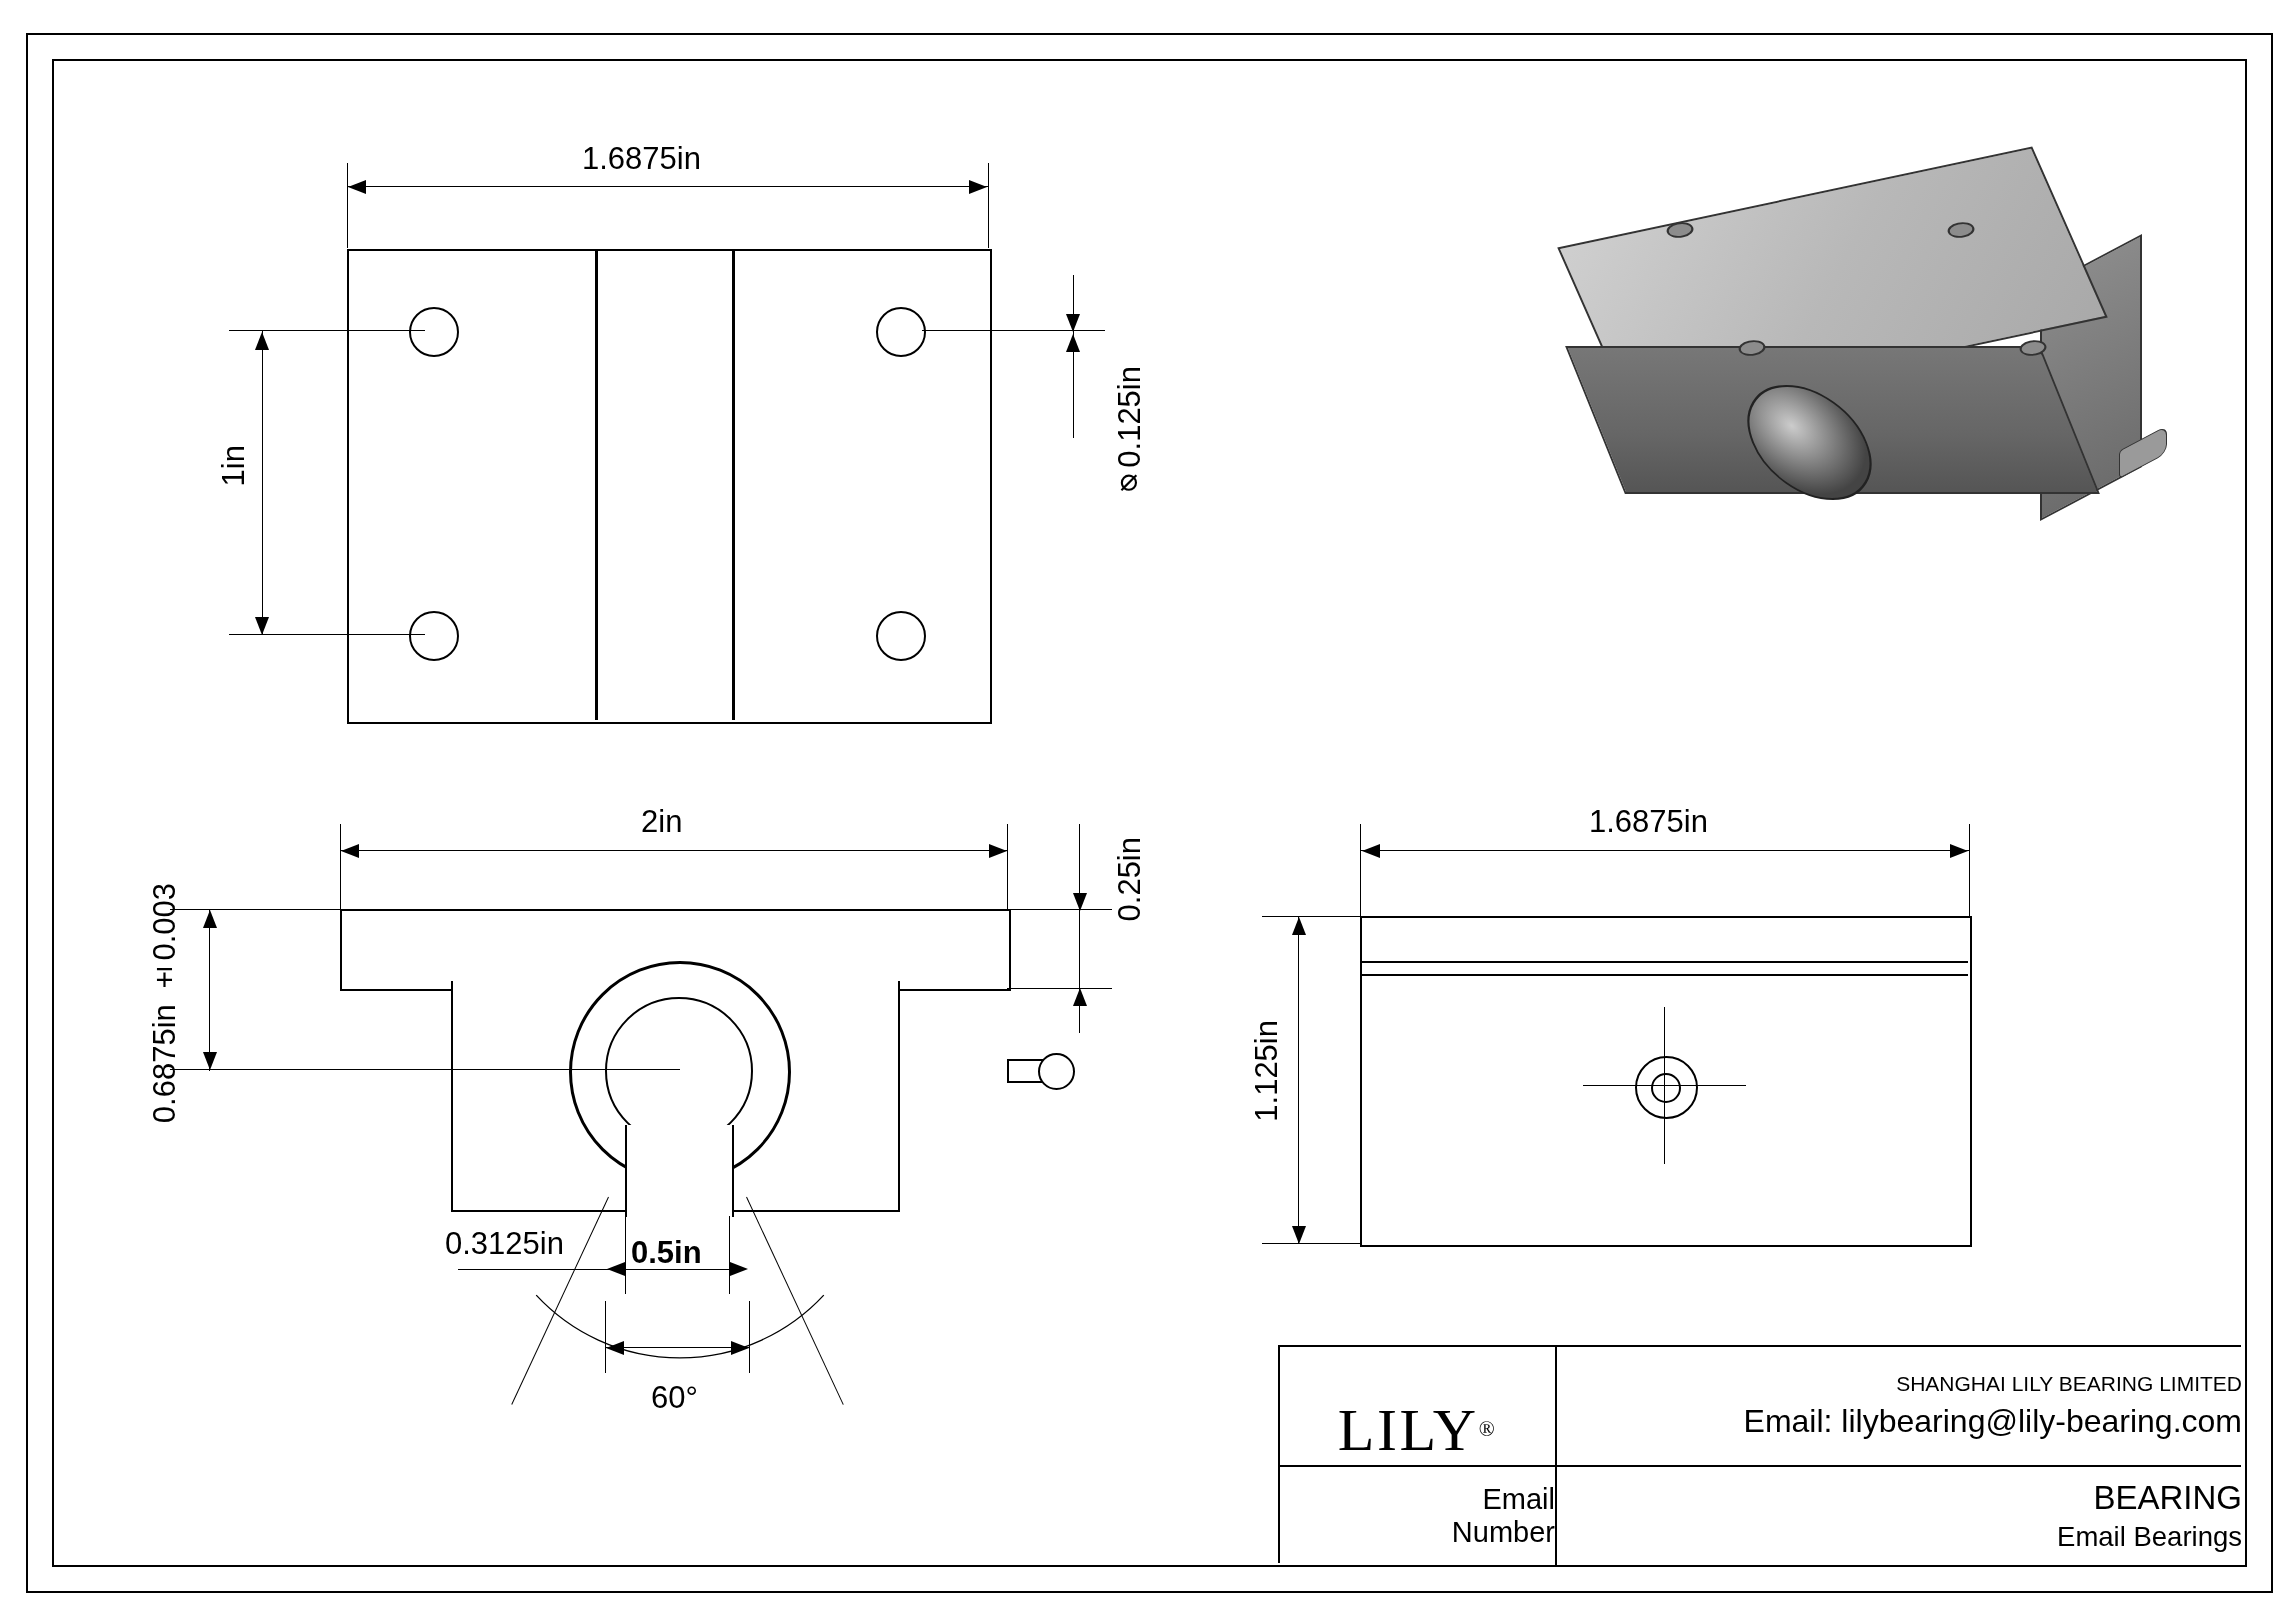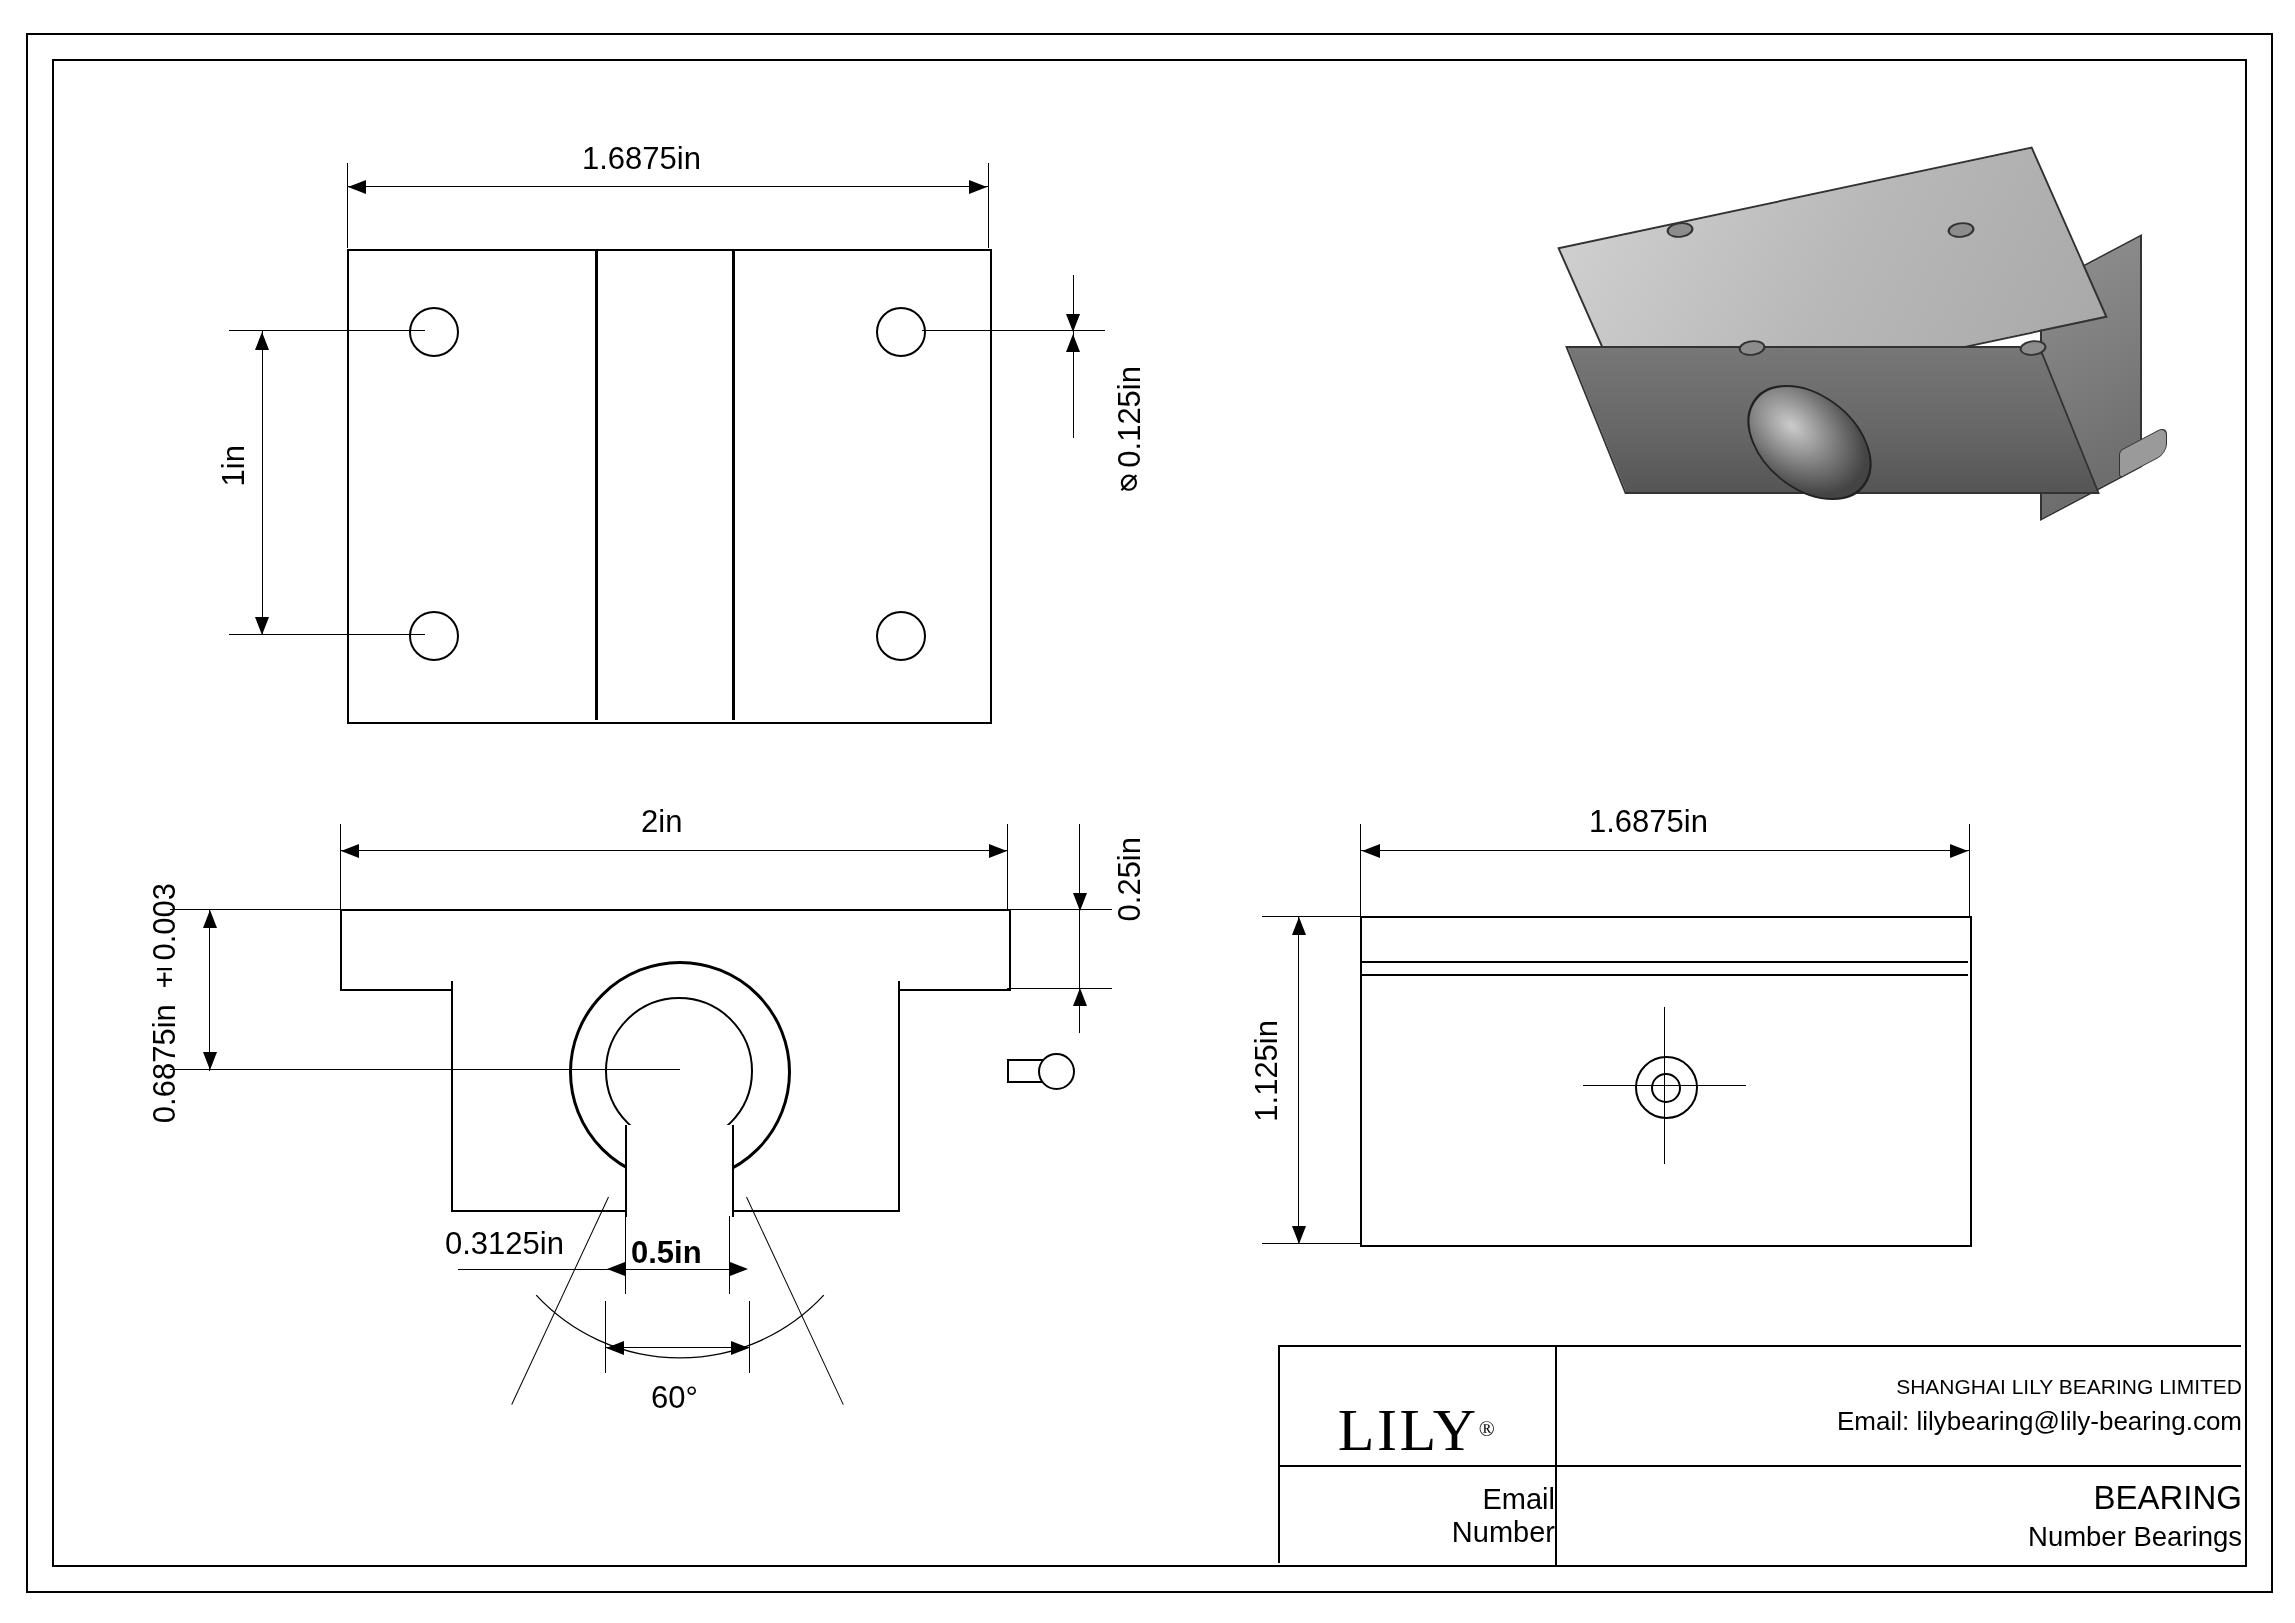--- a/index.html
+++ b/index.html
@@ -182,28 +182,28 @@
   </div>
 
   <div class="tb">
 
     <div class="tb-cell tb-left" style="left:0;top:0;width:275px;height:118px;font-family:'Times New Roman',serif;font-size:60px;letter-spacing:2.6px;">
       <span>LILY</span>
         <span style="font-size:21px;vertical-align:top;position:relative;top:-23.5px;">®</span>
     </div>
     <div class="tb-cell" style="left:275px;top:0;width:687px;height:118px;flex-direction:column;">
       <div style="font-size:21px;margin-left:8px;">SHANGHAI LILY BEARING LIMITED</div>
-      <div style="font-size:26px;margin-top:6.5px;">Email: lilybearing@lily-bearing.com</div>
+      <div style="font-size:32px;margin-top:6.5px;">Email: lilybearing@lily-bearing.com</div>
     </div>
 
     <div class="tb-row" style="top:118px;height:98px;">
       <div class="tb-cell tb-left" style="left:0;top:0;width:275px;height:98px;flex-direction:column;font-size:29px;">
         <span>Email</span>
         <span>Number</span>
       </div>
       <div class="tb-cell" style="left:275px;top:0;width:687px;height:98px;flex-direction:column;">
         <div style="font-size:33px;">BEARING</div>
-        <div style="font-size:27.5px;margin-top:3.9px;">Number Bearings</div>
+        <div style="font-size:27.5px;margin-top:3.9px;">Email Bearings</div>
       </div>
     </div>
   </div>
 </div>
 
 
 </body></html>

